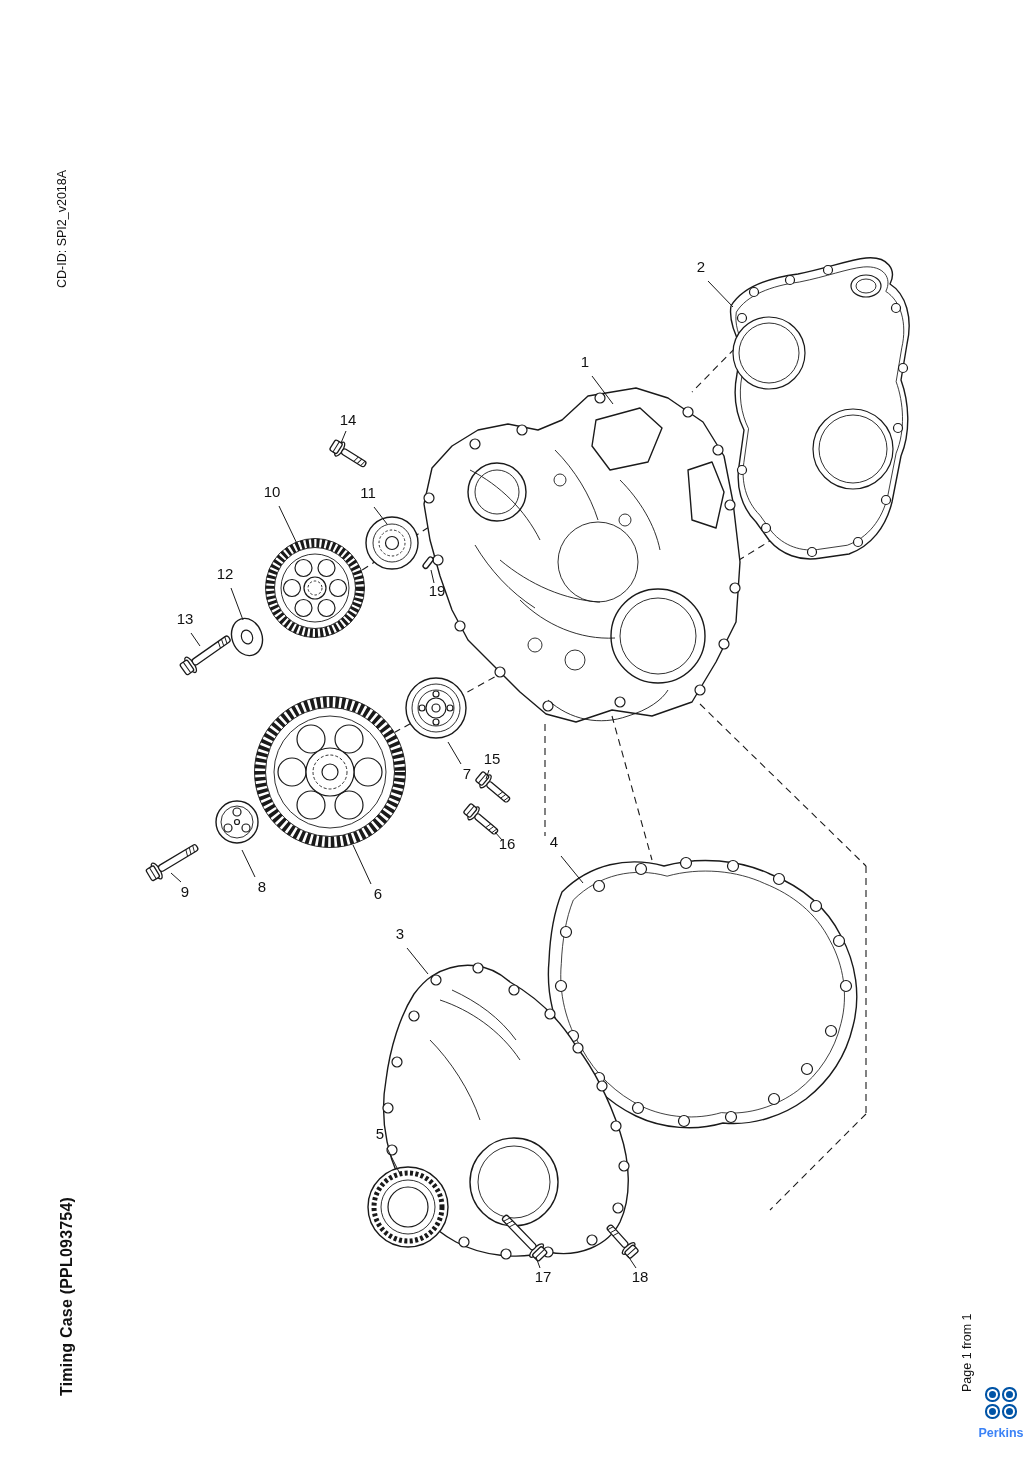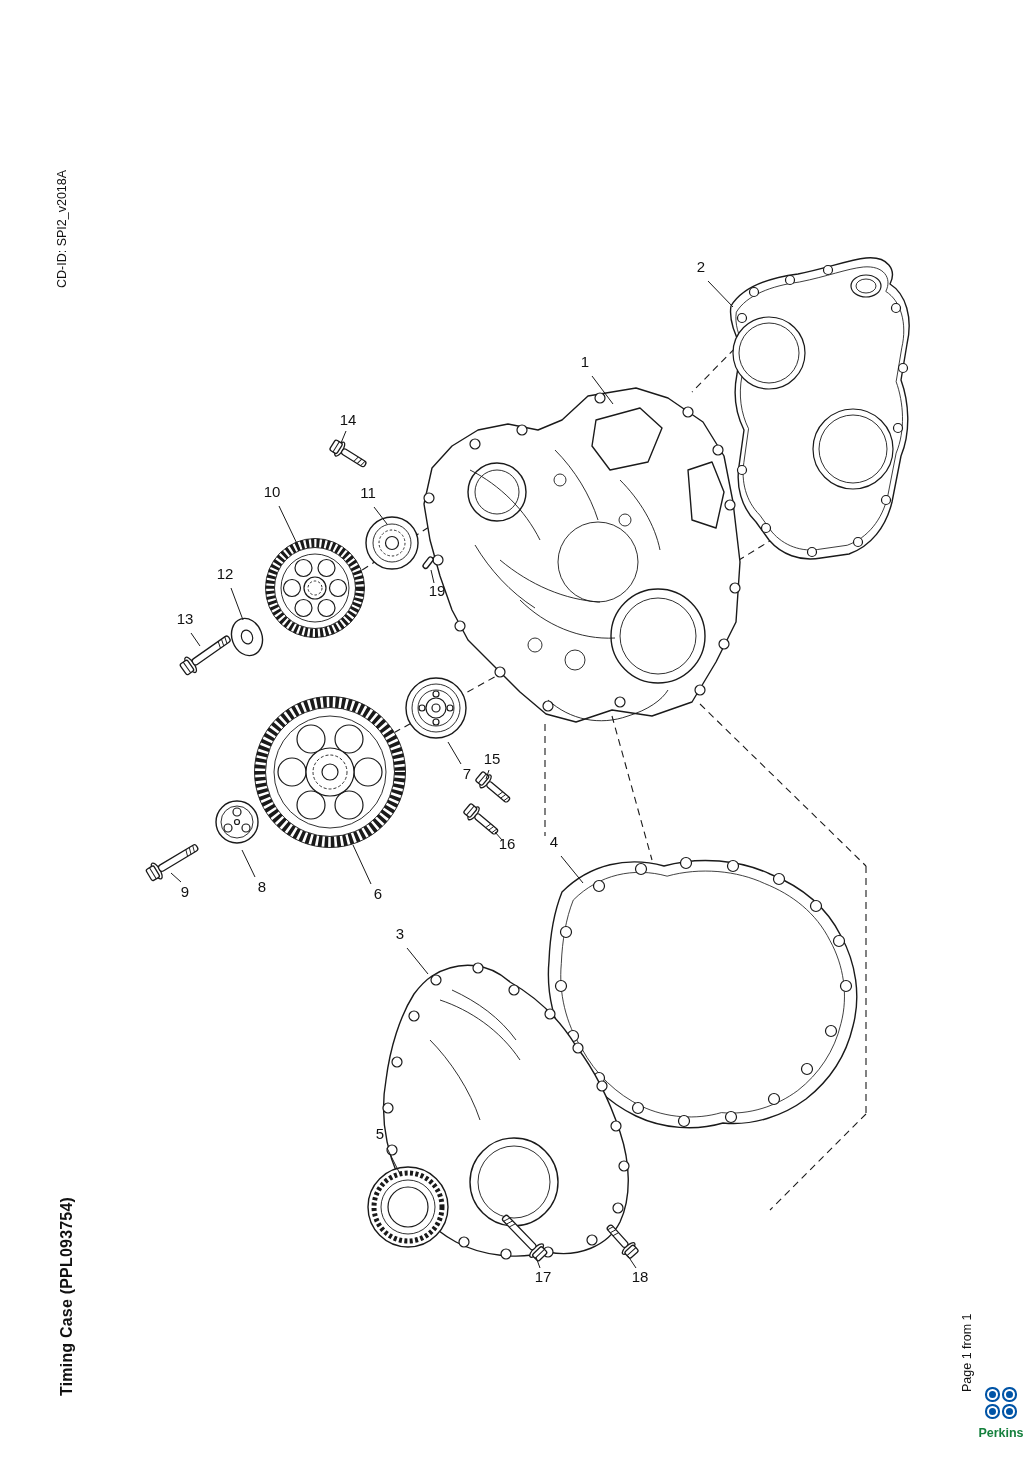--- a/index.html
+++ b/index.html
@@ -17,21 +17,21 @@
   svg.diagram { position:absolute; left:0; top:0; }
   .ln   { fill:none; stroke:#1a1a1a; stroke-width:1.4; stroke-linejoin:round; stroke-linecap:round; }
   .lnf  { fill:#ffffff; stroke:#1a1a1a; stroke-width:1.4; stroke-linejoin:round; }
   .thin { fill:none; stroke:#1a1a1a; stroke-width:0.9; }
   .hole { fill:#ffffff; stroke:#1a1a1a; stroke-width:1.2; }
   .dash { fill:none; stroke:#1a1a1a; stroke-width:1.1; stroke-dasharray:7 5; }
   .teeth { fill:none; stroke:#1a1a1a; }
   .callout-text { font:15px "Liberation Sans", sans-serif; fill:#111; text-anchor:middle; }
   .callout-line { stroke:#1a1a1a; stroke-width:1; }
   .brandbox { position:absolute; left:972px; top:1386px; width:58px; text-align:center; }
-  .perkins-wordmark { color:#15803d; font-size:12.5px; font-weight:bold; margin-top:2px; }
+  .perkins-wordmark { color:#3b82f6; font-size:12.5px; font-weight:bold; margin-top:2px; }
 </style>
 </head>
 <body>
 
 <div class="page">
 
   <div class="vtext v-cdid">CD-ID: SPI2_v2018A</div>
   <div class="vtext v-title">Timing Case (PPL093754)</div>
   <div class="vtext v-page">Page 1 from 1</div>
 

